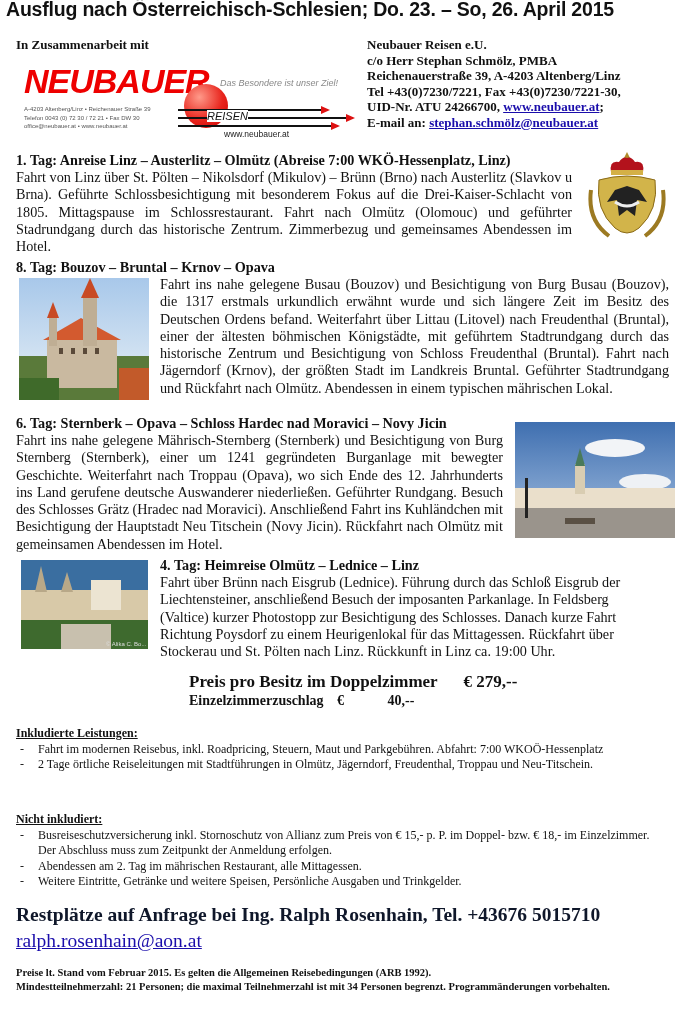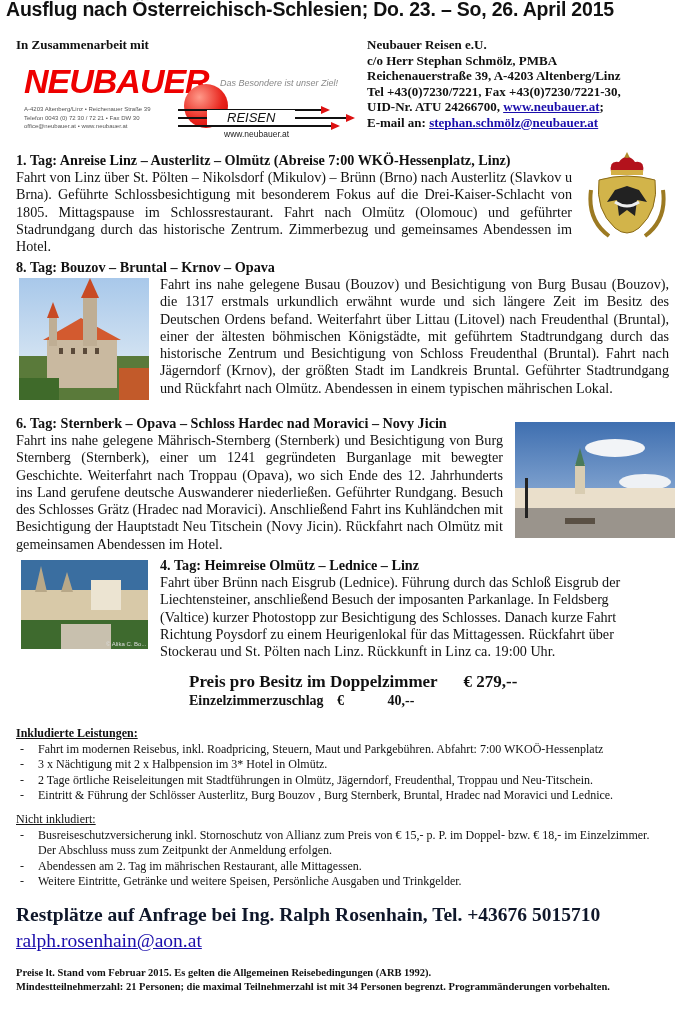--- a/index.html
+++ b/index.html
@@ -10,21 +10,21 @@
   .body{font-size:14.2px;line-height:17.3px;text-align:justify;}
   .hd{font-weight:bold;font-size:14.2px;line-height:17.3px;white-space:nowrap;}
   a,.link{color:#1a0dab;text-decoration:underline;}
   .logo{left:24px;top:62px;width:330px;height:78px;}
   .logo-main{left:0;top:0;font-family:"Liberation Sans",sans-serif;font-style:italic;font-weight:bold;font-size:34px;color:#e00;letter-spacing:-1px;}
   .ball{left:160px;top:22px;width:44px;height:44px;border-radius:50%;background:radial-gradient(circle at 35% 30%,#ff9a8a,#e8251d 55%,#c00 100%);}
   .logo-tag{left:196px;top:16px;font-family:"Liberation Sans",sans-serif;font-style:italic;font-size:9px;color:#888;}
   .logo-addr{left:0;top:43px;font-family:"Liberation Sans",sans-serif;font-size:6px;line-height:8.5px;color:#555;}
   .arrow{height:1.5px;background:#111;}
   .arrow::after{content:"";position:absolute;right:-2px;top:-3.5px;border-left:9px solid #d11;border-top:4px solid transparent;border-bottom:4px solid transparent;}
-  .reisen{left:183px;top:48px;font-family:"Liberation Sans",sans-serif;font-style:italic;font-size:13px;background:#fff;padding:0 20px;}
+  .reisen{left:183px;top:48px;font-family:"Liberation Sans",sans-serif;font-style:italic;font-size:11px;background:#fff;padding:0 0;}
   .logo-www{left:200px;top:67px;font-family:"Liberation Sans",sans-serif;font-size:8.5px;color:#222;}
   ul.dash{list-style:none;margin:0;padding:0;}
   ul.dash li{position:relative;padding-left:22px;}
   ul.dash li::before{content:"-";position:absolute;left:4px;}
   .red{color:#0f172a;}
 </style>
 </head>
 <body>
 
 <div class="abs title">Ausflug nach Österreichisch-Schlesien; Do. 23. – So, 26. April 2015</div>
@@ -133,28 +133,26 @@
 <div class="abs" style="left:189px;top:693px;font-weight:bold;font-size:14px;white-space:nowrap;">
   <span>Einzelzimmerzuschlag</span>
   <span style="margin-left:10px;">€</span>
   <span style="margin-left:40px;">40,--</span>
 </div>
 
 <div class="abs" style="left:16px;top:726px;width:670px;font-size:12px;line-height:15.5px;">
   <div style="font-weight:bold;text-decoration:underline;">Inkludierte Leistungen:</div>
   <ul class="dash">
     <li>Fahrt im modernen Reisebus, inkl. Roadpricing, Steuern, Maut und Parkgebühren. Abfahrt: 7:00 WKOÖ-Hessenplatz</li>
-    <li>3 x Nächtigung mit 2 x Halbpension im 3* Hotel in Olmütz.</li>
     <li>2 Tage örtliche Reiseleitungen mit Stadtführungen in Olmütz, Jägerndorf, Freudenthal, Troppau und Neu-Titschein.</li>
-    <li>Eintritt &amp; Führung der Schlösser Austerlitz,  Burg Bouzov , Burg Sternberk, Bruntal, Hradec nad Moravici und Lednice.</li>
   </ul>
 </div>
 
 <div class="abs" style="left:16px;top:812px;width:650px;font-size:12px;line-height:15.5px;">
-  <div style="font-weight:normal;text-decoration:underline;">Nicht inkludiert:</div>
+  <div style="font-weight:bold;text-decoration:underline;">Nicht inkludiert:</div>
   <ul class="dash">
     <li>Busreiseschutzversicherung inkl.  Stornoschutz von Allianz zum Preis von € 15,- p. P. im Doppel- bzw. € 18,- im Einzelzimmer. Der Abschluss muss zum Zeitpunkt der Anmeldung erfolgen.</li>
     <li>Abendessen am 2. Tag im mährischen Restaurant, alle Mittagessen.</li>
     <li>Weitere Eintritte, Getränke und weitere Speisen, Persönliche Ausgaben und Trinkgelder.</li>
   </ul>
 </div>
 
 <div class="abs red" style="left:16px;top:904px;font-weight:bold;font-size:19.5px;white-space:nowrap;">Restplätze auf Anfrage bei Ing. Ralph Rosenhain, Tel. +43676  5015710</div>
 <a href="#" class="abs" style="left:16px;top:930px;font-size:19.5px;">ralph.rosenhain@aon.at</a>
 

